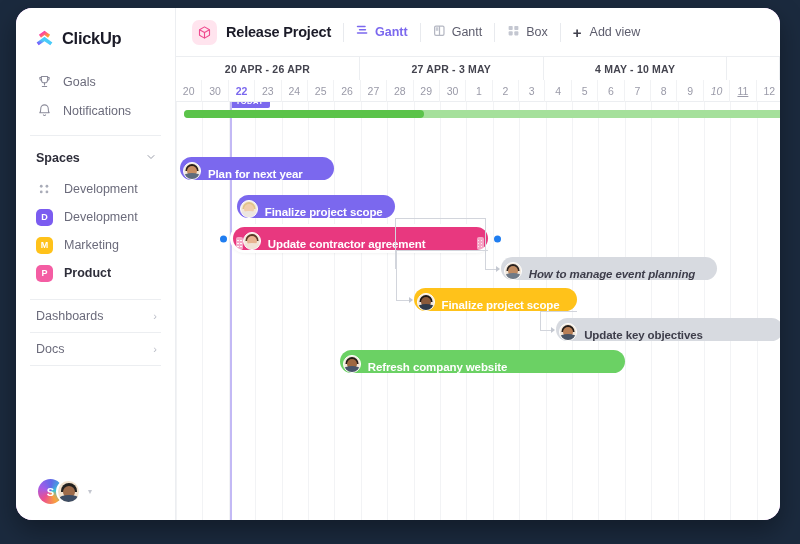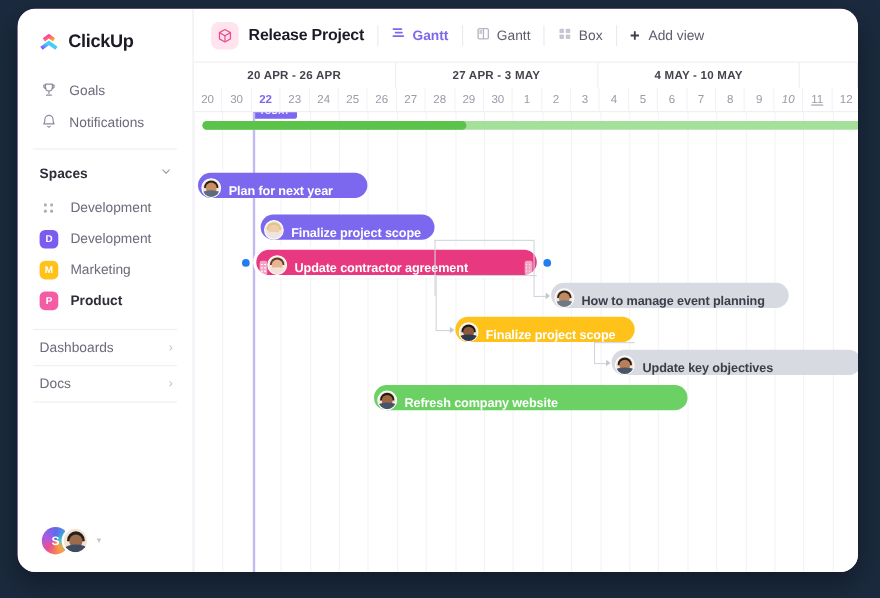--- a/index.html
+++ b/index.html
@@ -453,21 +453,21 @@
           <span class="dot-c" style="right: -13px;"></span>
         </div>
         <div class="bar" style="left: 324.72px; top: 155px; width: 216.48px; background: rgb(215, 218, 224);">
           <span class="av" style="background: rgb(242, 231, 218);">
             <span class="face">
               <span class="hair" style="top:1px;width:13px;height:7px;background:#2b2320;border-radius:7px 7px 0 0"></span>
               <span class="head" style="top:3px;width:10px;height:10px;background:#c08b62"></span>
               <span class="body" style="width:17px;height:6px;background:#6e7a88"></span>
             </span>
           </span>
-          <span class="lbl" style="color: rgb(61, 61, 74);">How to manage event planning</span>
+          <span class="lbl" style="color: rgb(61, 61, 74); font-style: italic;">How to manage event planning</span>
         </div>
         <div class="bar" style="left: 237.6px; top: 186px; width: 163.68px; background: rgb(255, 194, 26);">
           <span class="av" style="background: rgb(242, 231, 218);">
             <span class="face">
               <span class="hair" style="top:1px;width:13px;height:7px;background:#1d1714;border-radius:7px 7px 0 0"></span>
               <span class="head" style="top:3px;width:10px;height:10px;background:#8a5a3b"></span>
               <span class="body" style="width:17px;height:6px;background:#2f3b4c"></span>
             </span>
           </span>
           <span class="lbl" style="color: rgb(255, 255, 255);">Finalize project scope</span>

